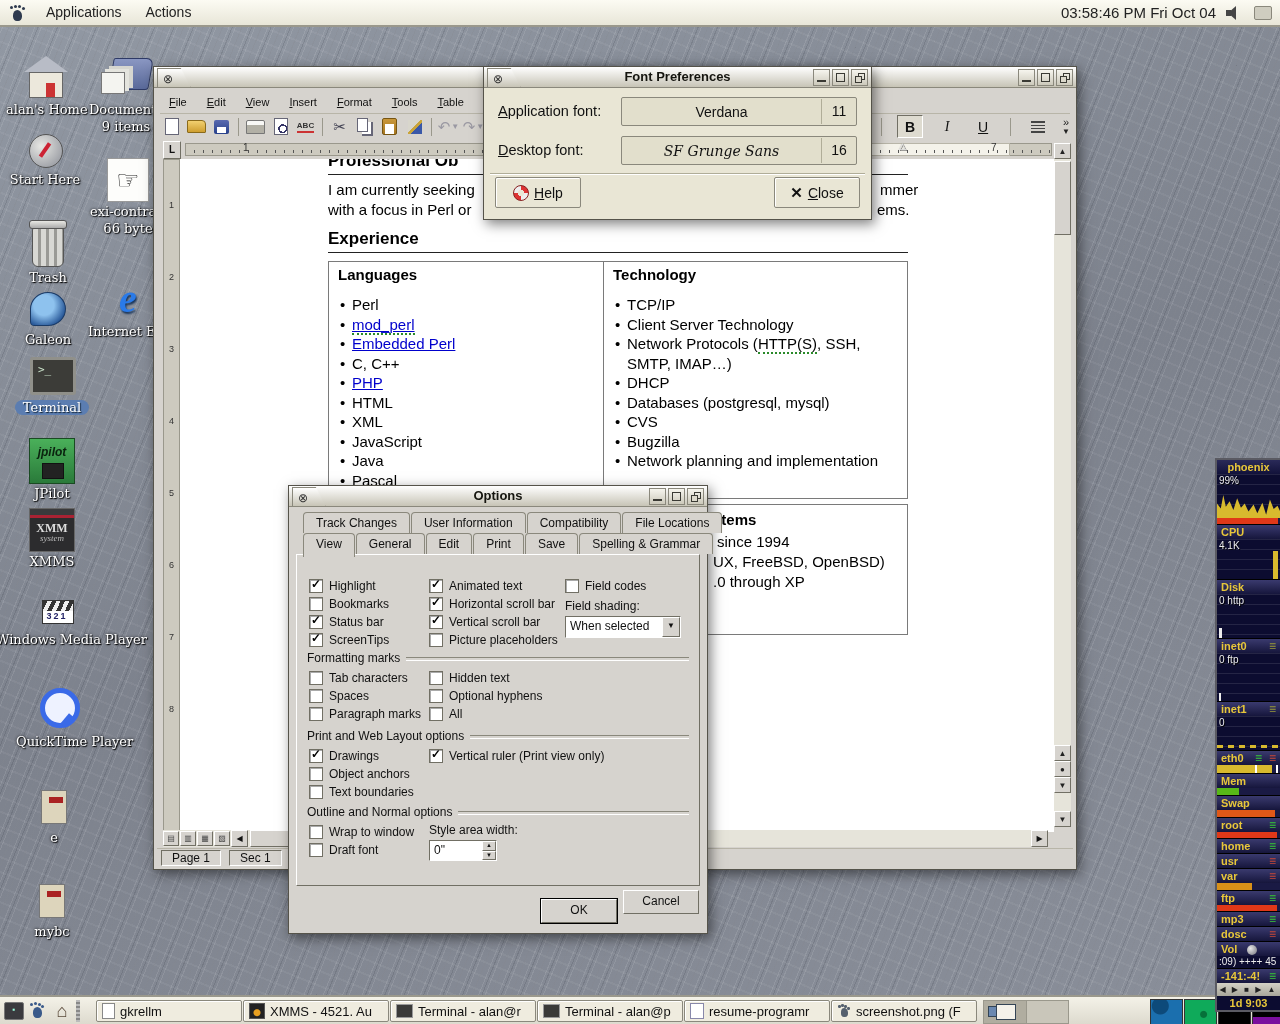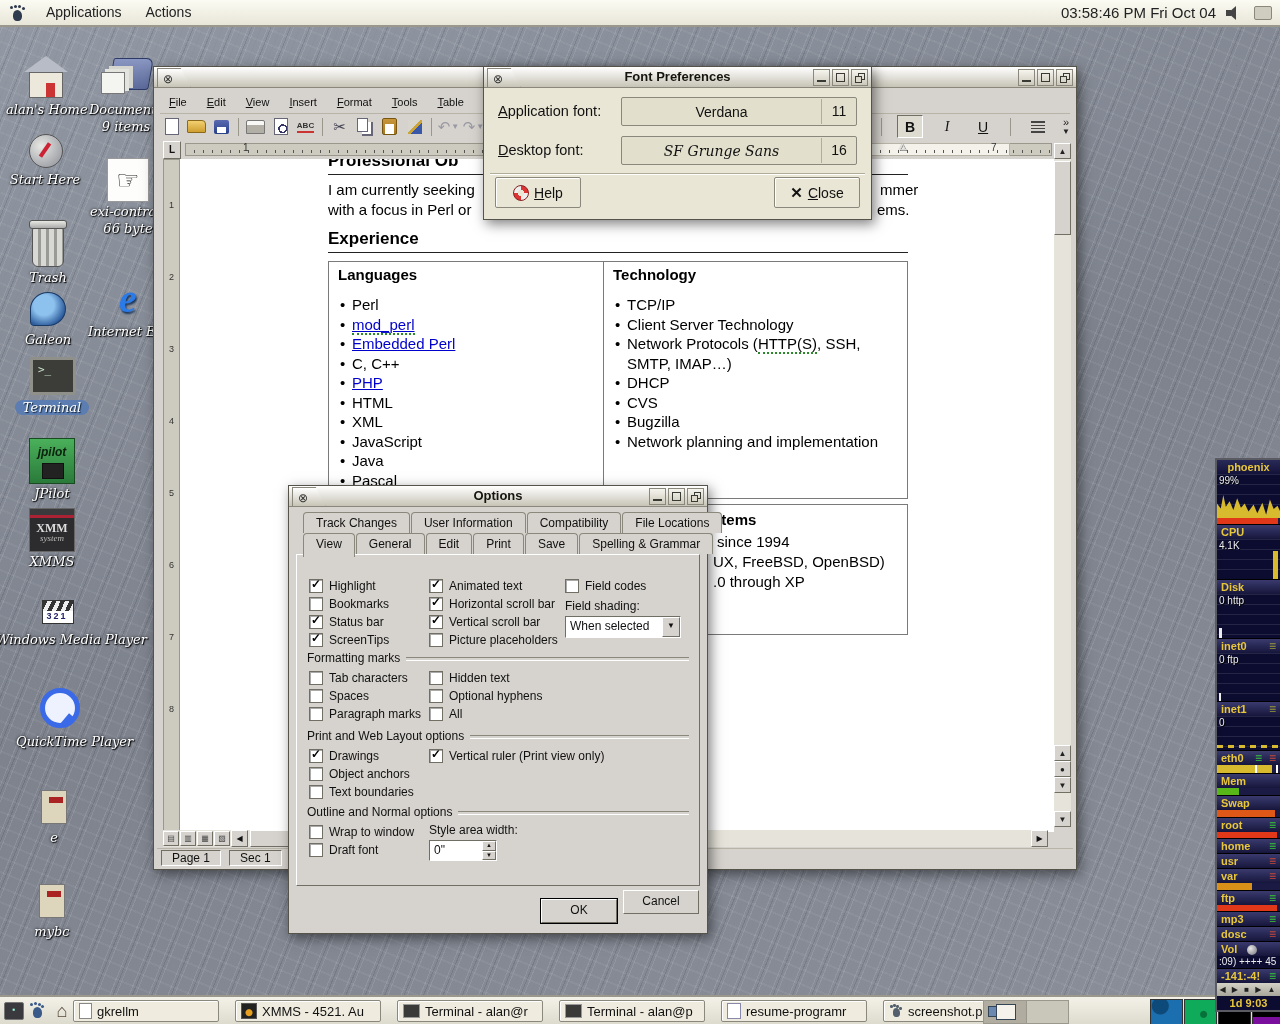--- a/index.html
+++ b/index.html
@@ -25,21 +25,21 @@
   .panel-right{margin-left:auto;display:flex;align-items:center;gap:10px}
   .clock{font-size:15px;color:#222}
   .speaker-icon{width:18px;height:14px;position:relative}
   .speaker-icon::before{content:"";position:absolute;left:0;top:4px;width:5px;height:6px;background:#444}
   .speaker-icon::after{content:"";position:absolute;left:2px;top:0;border-top:7px solid transparent;border-bottom:7px solid transparent;border-right:8px solid #444}
   .applet-icon{width:16px;height:12px;background:#cfcdc0;border:1px solid #8a887c;border-radius:2px}
 
   
   .dicon{position:absolute;z-index:1;text-align:center}
   .dart{position:relative;margin:0 auto}
-  .dlabel{margin-top:2px;font-family:"DejaVu Serif",serif;font-style:italic;font-size:13px;color:#fff;
+  .dlabel{margin-top:2px;font-family:"DejaVu Serif",serif;font-size:13px;color:#fff;
     text-shadow:1px 1px 1px #000,0 0 3px #000;white-space:nowrap}
   .dlabel.sel{display:inline-block;background:#5b7db1;border-radius:9px;padding:0 8px;text-shadow:1px 1px 1px #123}
   .a-home{width:44px;height:46px}
   .a-home::before{content:"";position:absolute;left:0;top:2px;border-left:22px solid transparent;border-right:22px solid transparent;border-bottom:16px solid #b8bcc6}
   .a-home::after{content:"";position:absolute;left:5px;top:18px;width:32px;height:24px;border:1px solid #666;
     background:linear-gradient(#c33 0 0) 70% 100%/9px 14px no-repeat,#ece8dc}
   .a-docs{width:50px;height:44px}
   .a-docs::before{content:"";position:absolute;right:0;top:2px;width:38px;height:30px;background:linear-gradient(#8a97c2,#5a6a9a);border:1px solid #2e3a66;border-radius:2px 7px 3px 3px;transform:skewX(-10deg)}
   .a-docs::after{content:"";position:absolute;left:0;top:16px;width:22px;height:20px;background:#f4f4f0;border:1px solid #777;box-shadow:4px -3px 0 #e4e4de,8px -6px 0 #d6d6d0}
   .a-start{width:44px;height:36px}
@@ -253,21 +253,21 @@
   
   .taskbar{position:absolute;left:0;bottom:0;width:1280px;height:29px;z-index:30;
     background:linear-gradient(#f4f2e8,#dddace);border-top:2px solid #9a988c;box-sizing:border-box}
   .tb-launcher{position:absolute;top:3px;width:22px;height:22px;display:flex;align-items:center;justify-content:center}
   .tl-screen{background:#3a3a3e;border:1px solid #777;border-radius:2px;width:18px;height:16px;color:#9fd;font-size:8px;line-height:14px;text-align:center}
   .tl-foot{position:relative}
   .tl-foot::before{content:"";position:absolute;left:6px;top:7px;width:9px;height:11px;background:#3a5a8a;border-radius:55% 60% 48% 48%}
   .tl-foot::after{content:"";position:absolute;left:3px;top:3px;width:3px;height:3px;border-radius:50%;background:#3a5a8a;box-shadow:4px -1px 0 #3a5a8a,8px 0 0 #3a5a8a,11px 2px 0 #3a5a8a}
   .tl-home{font-size:18px;color:#5a4a3a}
   .tb-handle{position:absolute;left:76px;top:3px;width:4px;height:22px;background:repeating-linear-gradient(#bbb 0 2px,#888 2px 4px)}
-  .task-btns{position:absolute;left:73px;top:3px;display:flex;gap:16px}
+  .task-btns{position:absolute;left:96px;top:3px;display:flex;gap:1px}
   .task-btn{width:146px;height:22px;background:#efecdf;border:1px solid #8a887c;border-radius:2px;display:flex;align-items:center;gap:5px;
     padding:0 5px;font-size:13px;overflow:hidden;white-space:nowrap;box-sizing:border-box;box-shadow:inset 1px 1px 0 #fff}
   .t-ic{flex:0 0 auto;position:relative}
   .t-ic.file{width:11px;height:14px;background:#fff;border:1px solid #888}
   .t-ic.xmms{width:14px;height:14px;background:radial-gradient(circle at 50% 62%,#e8a020 0 3px,#222 4px);border:1px solid #555}
   .t-ic.terminal{width:15px;height:12px;background:#3a3a38;border:1px solid #999}
   .t-ic.word{width:12px;height:14px;background:#fff;border:1px solid #88a;font-size:9px;font-weight:bold;color:#23a;text-align:center;line-height:14px}
   .t-ic.foot{width:14px;height:14px}
   .t-ic.foot::before{content:"";position:absolute;left:4px;top:4px;width:7px;height:9px;background:#55606e;border-radius:55% 60% 48% 48%}
   .t-ic.foot::after{content:"";position:absolute;left:1px;top:1px;width:2.5px;height:2.5px;border-radius:50%;background:#55606e;box-shadow:3px -1px 0 #55606e,6px 0 0 #55606e,9px 2px 0 #55606e}
@@ -512,20 +512,23 @@
 
             <div class="bitem">
               <span>Network Protocols (</span><span class="sq">HTTP(S)</span><span>, SSH, SMTP, IMAP…)</span>
             </div>
 
             <div class="bitem">
               <span>DHCP</span><span></span><span></span>
             </div>
 
 
+            <div class="bitem">
+              <span>Databases (postgresql, mysql)</span><span></span><span></span>
+            </div>
 
             <div class="bitem">
               <span>CVS</span><span></span><span></span>
             </div>
 
             <div class="bitem">
               <span>Bugzilla</span><span></span><span></span>
             </div>
 
 

